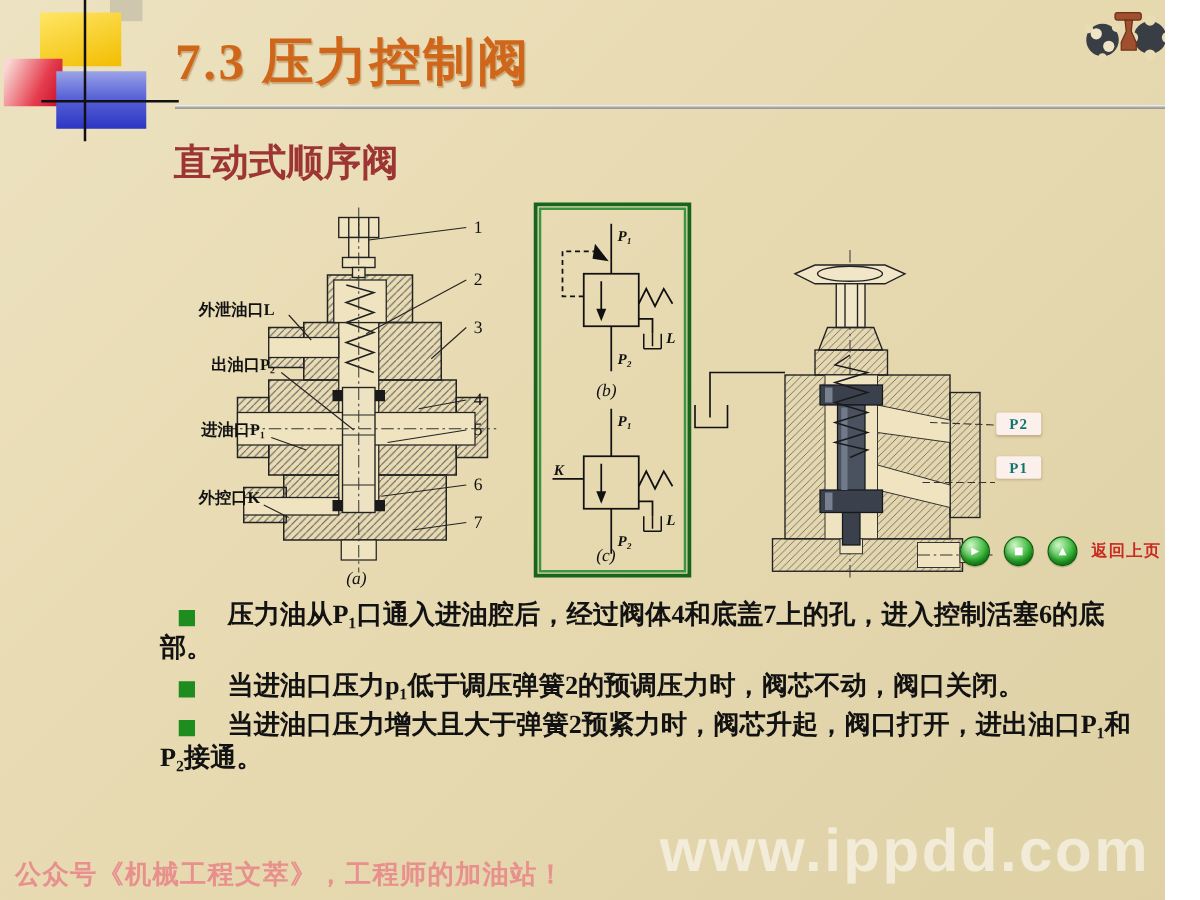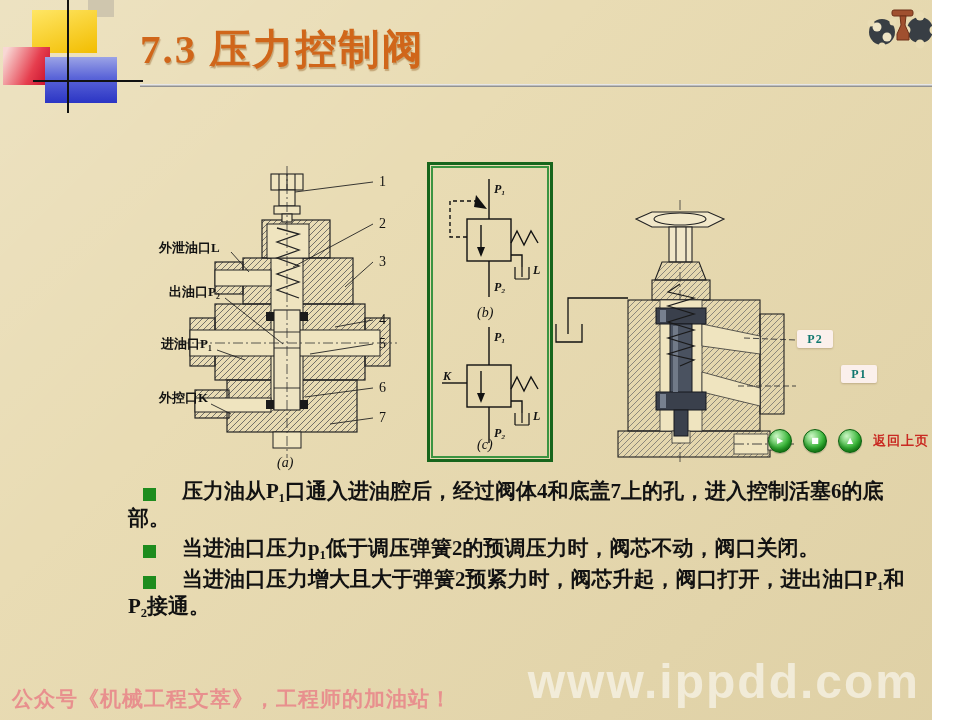--- a/index.html
+++ b/index.html
@@ -39,21 +39,21 @@
   svg text{font-family:"Liberation Serif","DejaVu Serif",serif;fill:#111;}
   .cap{font-style:italic;font-size:14px;}
   .plabel{font-size:13px;font-weight:bold;}
   .pnum{font-size:14px;}
   .pp{font-style:italic;font-size:12px;font-weight:bold;}
 
   .port-tag{position:absolute;width:36px;height:18px;background:#FBF0EC;color:#0f766e;
     font-size:12px;font-weight:bold;text-align:center;line-height:18px;border-radius:2px;
     box-shadow:0 1px 2px rgba(90,60,30,.25);letter-spacing:1px;}
   .tag-p2{left:797px;top:330px;}
-  .tag-p1{left:841px;top:365px;}
+  .tag-p1{left:797px;top:365px;}
 
   .nav{position:absolute;left:768px;top:429px;display:flex;align-items:center;}
   .nav-btn{width:22px;height:22px;border-radius:50%;margin-right:11px;cursor:pointer;
     background:radial-gradient(circle at 35% 28%,#CDF6C5,#3CB83C 55%,#0E7A12 92%);
     border:1px solid #0A5E0E;color:#FFFFFF;font-size:8px;line-height:21px;text-align:center;
     box-shadow:inset 0 -3px 4px rgba(0,70,0,.45), 0 1px 1px rgba(0,0,0,.2);
     font-family:"DejaVu Sans",sans-serif;}
   .nav-label{color:#C92A22;font-size:13px;font-weight:bold;cursor:pointer;letter-spacing:1px;}
 
   .bullets{position:absolute;left:128px;top:478px;width:784px;font-size:21px;font-weight:700;
@@ -75,20 +75,21 @@
     <div class="sq sq-gray"></div>
     <div class="sq sq-yellow"></div>
     <div class="sq sq-pink"></div>
     <div class="sq sq-blue"></div>
     <div class="sq vline"></div>
     <div class="sq hline"></div>
   </div>
 
   <div class="title">7.3 压力控制阀</div>
   <div class="title-rule"></div>
+  <div class="subtitle">直动式顺序阀</div>
 
   <svg class="logo" viewBox="0 0 72 46">
     <circle cx="16" cy="27" r="13" fill="#383E44"></circle>
     <circle cx="5" cy="18" r="3.5" fill="#E9DCB4"></circle>
     <circle cx="27" cy="17" r="3.5" fill="#E9DCB4"></circle>
     <circle cx="16" cy="41" r="3.5" fill="#E9DCB4"></circle>
     <circle cx="11" cy="22" r="4.5" fill="#EFE5C6"></circle>
     <circle cx="21" cy="32" r="4.5" fill="#EFE5C6"></circle>
     <circle cx="54" cy="25" r="13" fill="#383E44"></circle>
     <circle cx="54" cy="11" r="4.5" fill="#E9DCB4"></circle>

